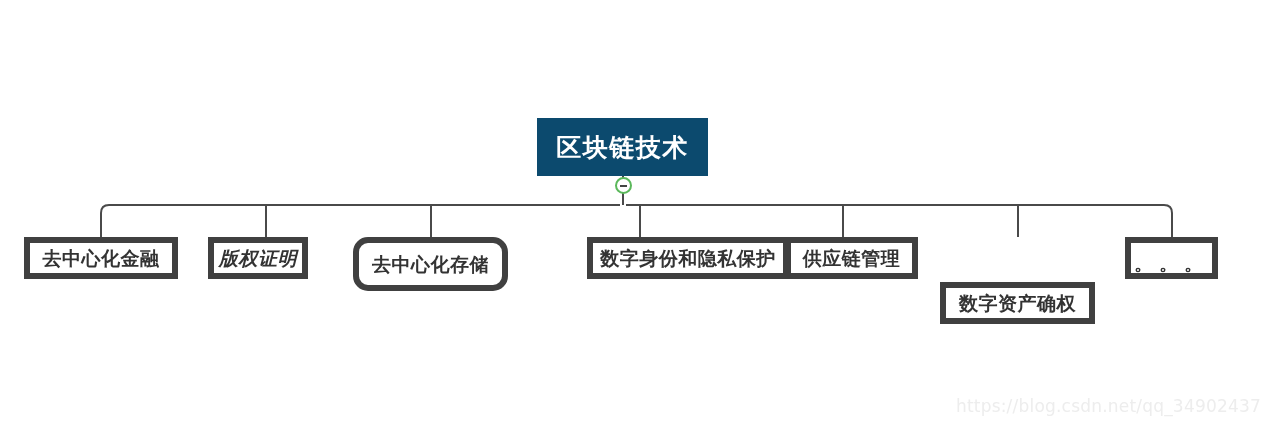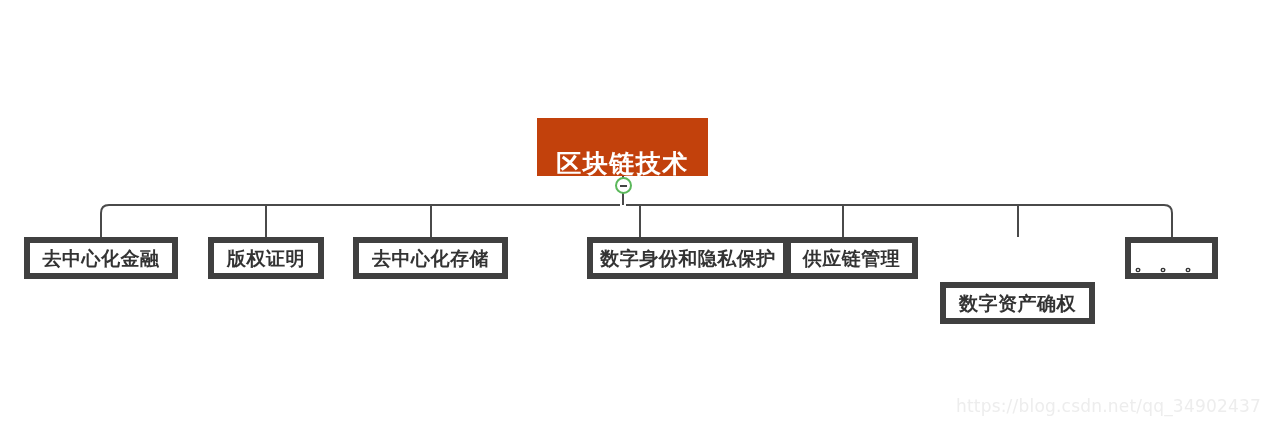--- a/index.html
+++ b/index.html
@@ -43,23 +43,23 @@
     white-space: nowrap;
   }
   .root-node {
     position: absolute;
     left: 537px;
     top: 118px;
     width: 171px;
     height: 58px;
     box-sizing: border-box;
     display: flex;
-    align-items: flex-end;
+    align-items: center;
     justify-content: center;
-    background: #c2410c;
+    background: #0c4a6e;
     border: none;
   }
   .root-label {
     font-size: 25px;
     font-weight: bold;
     color: #ffffff;
     letter-spacing: 1.5px;
     line-height: 1;
     white-space: nowrap;
   }
@@ -129,24 +129,24 @@
   </div>
 
   <div class="collapse-toggle">
     <span class="minus"></span>
   </div>
 
   <div id="children-layer">
       <div class="node" style="left: 24px; top: 237px; width: 154px; height: 42px;">
         <span class="node-label">去中心化金融</span>
       </div>
-      <div class="node" style="left: 208px; top: 237px; width: 116px; height: 42px;">
+      <div class="node" style="left: 208px; top: 237px; width: 100px; height: 42px; font-style: italic;">
         <span class="node-label">版权证明</span>
       </div>
-      <div class="node" style="left: 353px; top: 237px; width: 155px; height: 42px;">
+      <div class="node" style="left: 353px; top: 237px; width: 155px; height: 54px; border-radius: 15px;">
         <span class="node-label">去中心化存储</span>
       </div>
       <div class="node" style="left: 540px; top: 237px; width: 202px; height: 42px; margin-left: 47px;">
         <span class="node-label">数字身份和隐私保护</span>
       </div>
       <div class="node" style="left: 777px; top: 237px; width: 133px; height: 42px; margin-left: 8px;">
         <span class="node-label">供应链管理</span>
       </div>
       <div class="node" style="left: 940px; top: 237px; width: 155px; height: 42px; margin-top: 45px;">
         <span class="node-label">数字资产确权</span>

